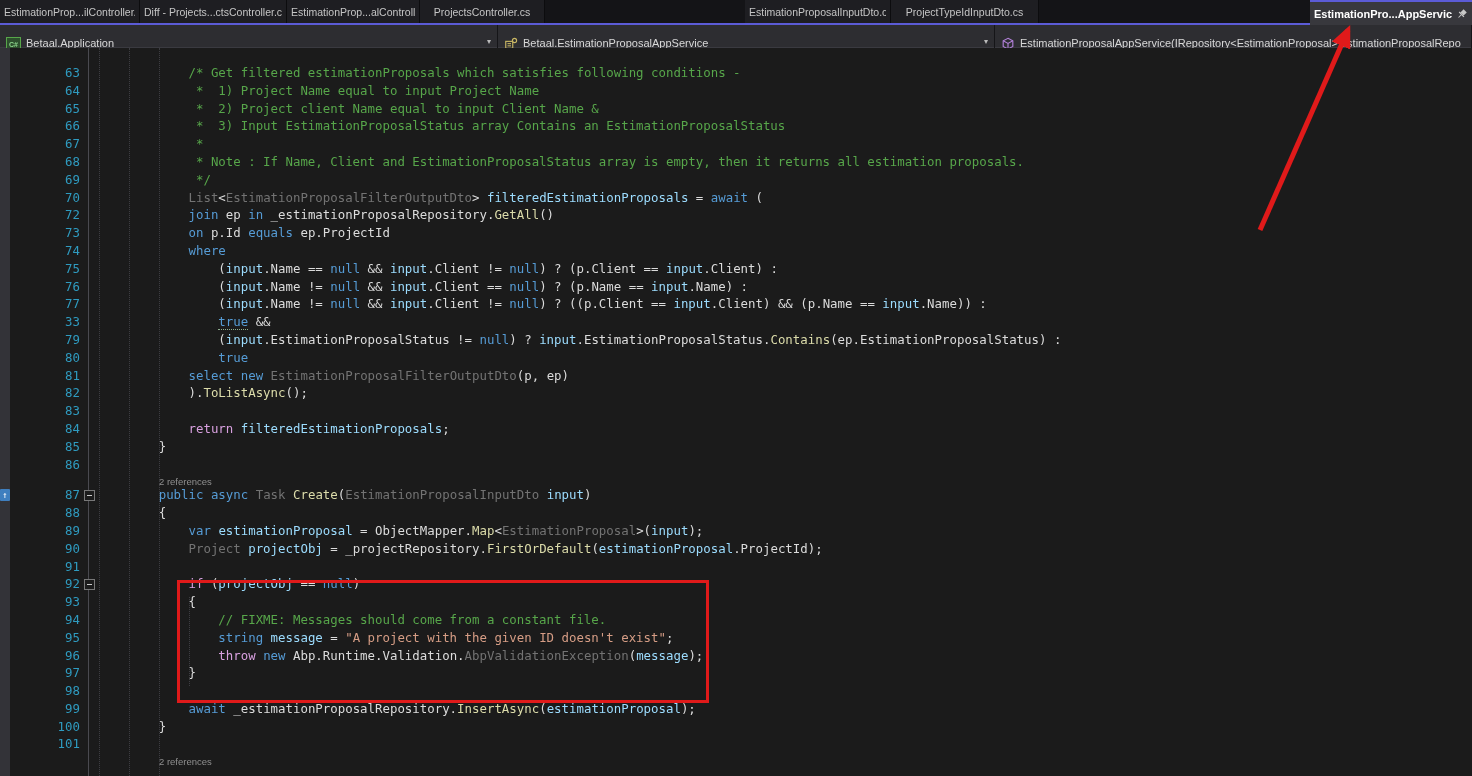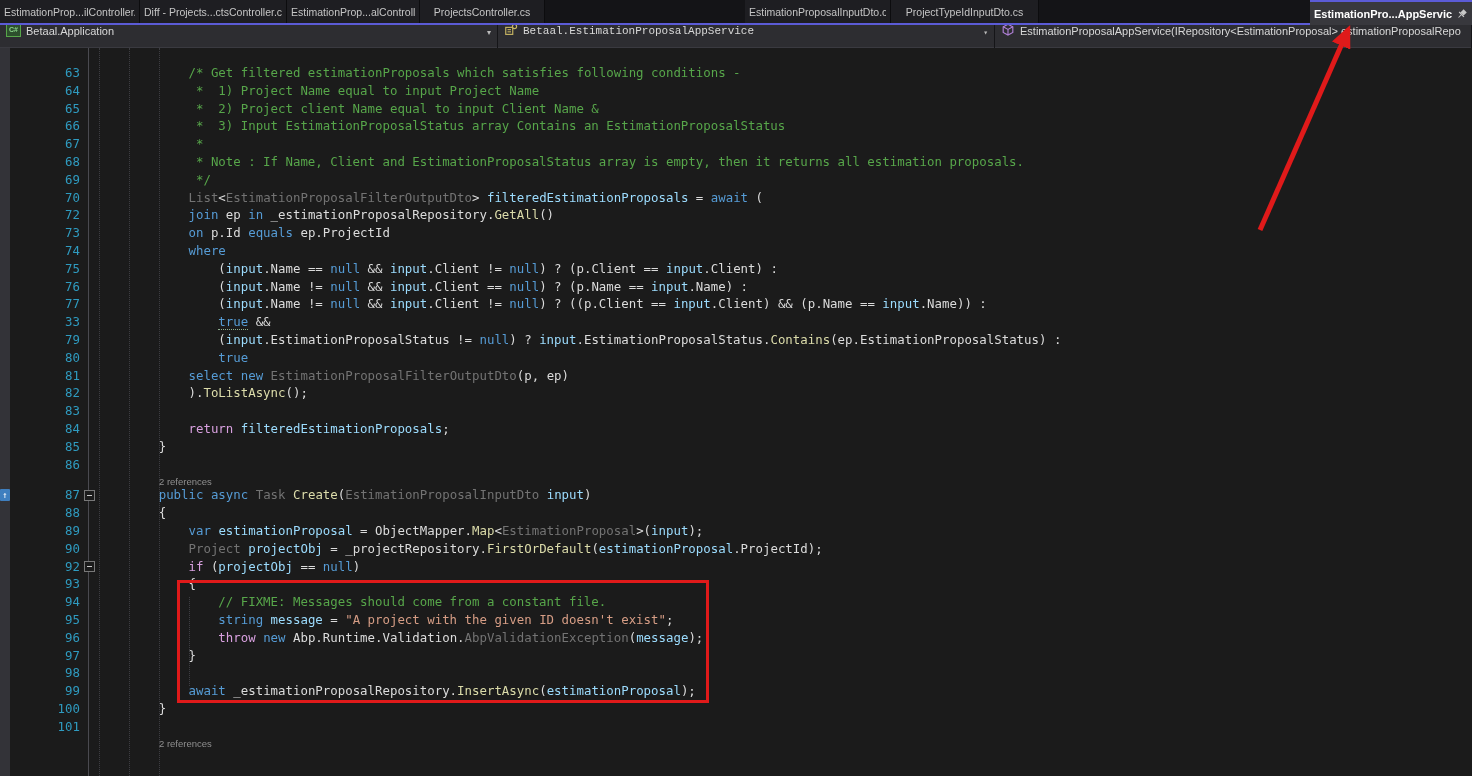--- a/index.html
+++ b/index.html
@@ -14,25 +14,25 @@
        display:flex;align-items:center;justify-content:center;gap:4px;padding:0 4px;
        border-right:1px solid #0C0C0E;box-sizing:border-box;white-space:nowrap;overflow:hidden;}
   .tab.active{height:25px;margin-left:auto;background:#38383D;color:#FFFFFF;font-weight:bold;
        border-top:2px solid #5B5BD6;border-right:none;font-size:11px;}
   .tab span{overflow:hidden;white-space:nowrap;}
   .pin-icon{flex:none;}
 
   
   #navbar{position:absolute;left:0;top:25px;width:1472px;height:23px;background:#2D2D31;
           display:flex;box-sizing:border-box;border-bottom:1px solid #3A3A40;}
-  .nav-sec{display:flex;align-items:flex-end;gap:5px;padding:12px 6px;box-sizing:border-box;
+  .nav-sec{display:flex;align-items:flex-start;gap:5px;padding:12px 6px;box-sizing:border-box;
            border-right:1px solid #151518;color:#D8D8D8;font-size:11px;overflow:hidden;white-space:nowrap;}
   .nav-sec .caret{margin-left:auto;color:#BBBBBB;font-size:8px;}
   #nav-project{width:498px;}
-  #nav-type{width:497px;font-family:Liberation Mono, monospace;}
+  #nav-type{width:497px;}
   #nav-member{flex:1;}
   .csproj{flex:none;width:13px;height:13px;background:#2D4F2D;border:1px solid #57A64A;color:#8CD68C;
           font-size:7px;font-weight:bold;display:flex;align-items:center;justify-content:center;}
   .navlabel{overflow:hidden;white-space:nowrap;}
 
   
   #editor{position:absolute;left:0;top:48px;width:1472px;height:728px;background:#1B1B1B;overflow:hidden;}
   #glyph-strip{position:absolute;left:0;top:0;bottom:0;width:10px;background:#333338;}
   #outline-line{position:absolute;left:88px;top:0;bottom:0;width:0;border-left:1px solid #4A4A50;}
   #guides{position:absolute;left:99px;top:0;bottom:0;font-family:"DejaVu Sans Mono",monospace;font-size:12.4px;}
@@ -266,20 +266,25 @@
           <div class="lnum">89</div>
           <div class="fold"></div>
           <div class="code" style="padding-left: 12ch;"><span class="kw">var</span><span class="pln"> </span><span class="loc">estimationProposal</span><span class="pln"> = ObjectMapper.</span><span class="met">Map</span><span class="pln">&lt;</span><span class="typ">EstimationProposal</span><span class="pln">&gt;(</span><span class="loc">input</span><span class="pln">);</span></div>
         </div>
         <div class="row">
           <div class="lnum">90</div>
           <div class="fold"></div>
           <div class="code" style="padding-left: 12ch;"><span class="typ">Project</span><span class="pln"> </span><span class="loc">projectObj</span><span class="pln"> = _projectRepository.</span><span class="met">FirstOrDefault</span><span class="pln">(</span><span class="loc">estimationProposal</span><span class="pln">.ProjectId);</span></div>
         </div>
         <div class="row">
+          <div class="lnum">91</div>
+          <div class="fold"></div>
+          <div class="code" style="padding-left: 0ch;"></div>
+        </div>
+        <div class="row">
           <div class="lnum">92</div>
           <div class="fold">
             <div class="foldbox"></div>
           </div>
           <div class="code" style="padding-left: 12ch;"><span class="ctl">if</span><span class="pln"> (</span><span class="loc">projectObj</span><span class="pln"> == </span><span class="kw">null</span><span class="pln">)</span></div>
         </div>
         <div class="row">
           <div class="lnum">93</div>
           <div class="fold"></div>
           <div class="code" style="padding-left: 12ch;"><span class="pln">{</span></div>

